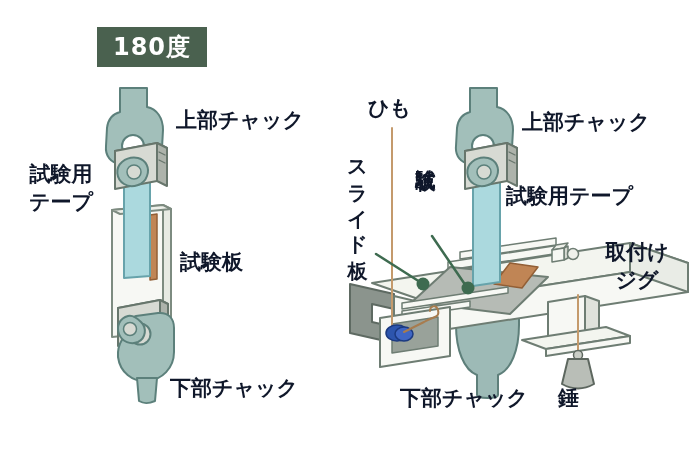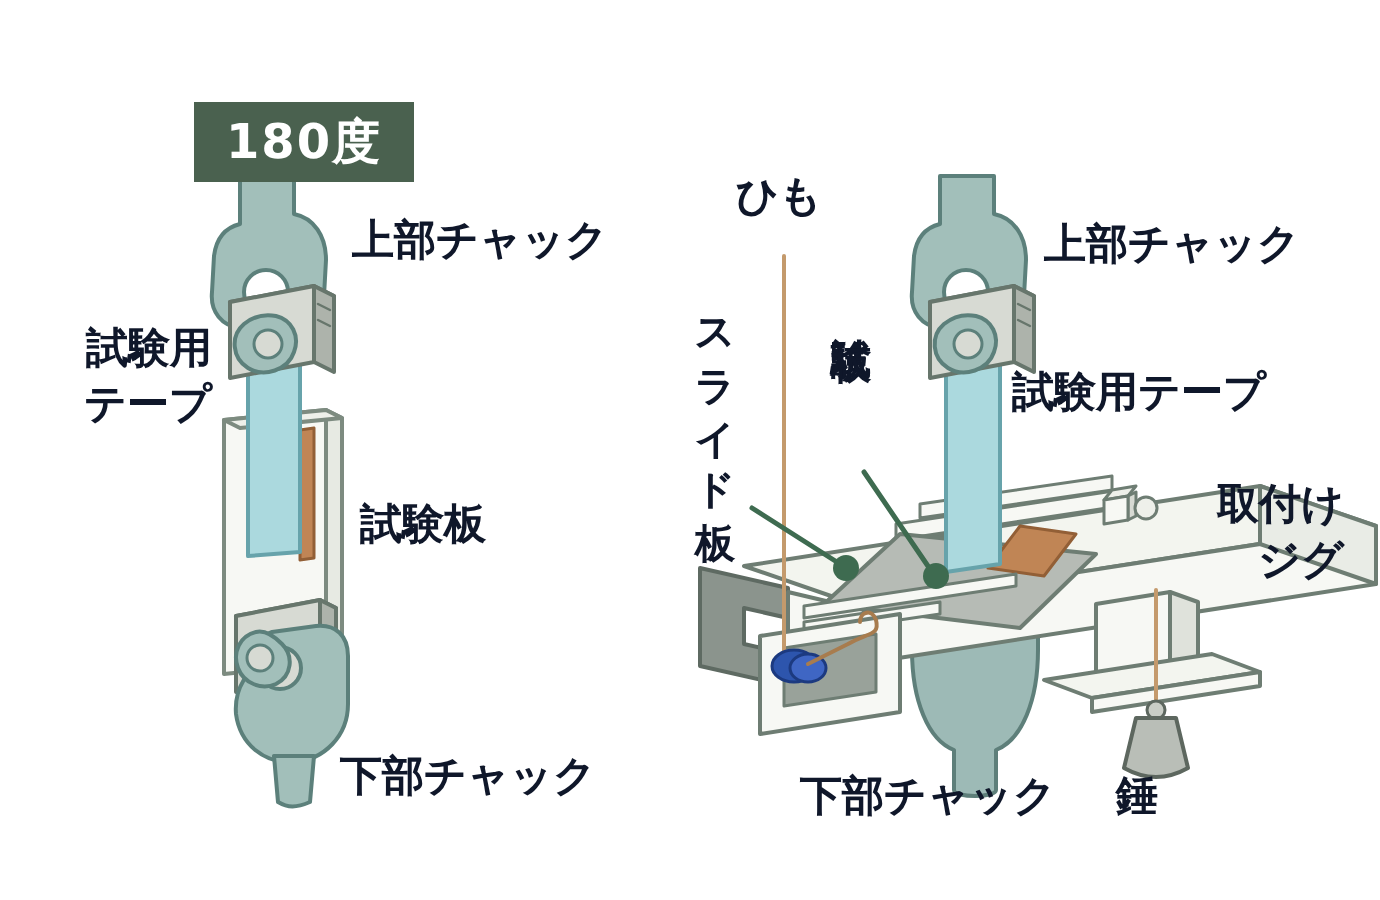--- a/index.html
+++ b/index.html
@@ -1,31 +1,31 @@
 <!DOCTYPE html>
 <html><head>
 <meta charset="utf-8">
 <style>
   html,body{margin:0;padding:0;background:#ffffff;}
   #canvas{position:relative;width:690px;height:450px;background:#ffffff;overflow:hidden;
           font-family:"DejaVu Sans","Liberation Sans",sans-serif;}
   svg{position:absolute;left:0;top:0;}
   .badge{position:absolute;height:40px;line-height:40px;text-align:center;
-         background:#4a614f;color:#ffffff;font-size:24px;font-weight:bold;letter-spacing:1px;margin-top:24px;}
+         background:#4a614f;color:#ffffff;font-size:24px;font-weight:bold;letter-spacing:1px;}
   .lbl{position:absolute;color:#0f172a;font-size:21px;font-weight:bold;line-height:1.35;
        white-space:nowrap;}
-  .lbl.multiline{white-space:pre-line;text-align:right;}
+  .lbl.multiline{white-space:pre-line;text-align:center;}
   .lbl.vert{writing-mode:vertical-rl;text-orientation:upright;letter-spacing:2px;font-size:20px;}
   #badge-180{left:97px;top:27px;width:110px;}
   #badge-90{left:436px;top:27px;width:120px;}
   #lbl-upper-chuck-l{left:176px;top:106px;}
   #lbl-test-tape-l{left:16px;top:160px;width:90px;}
   #lbl-test-plate-l{left:180px;top:248px;}
   #lbl-lower-chuck-l{left:170px;top:374px;}
-  #lbl-string-r{left:368px;top:84px;}
+  #lbl-string-r{left:368px;top:94px;}
   #lbl-slide-plate-r{left:344px;top:146px;height:132px;}
   #lbl-test-plate-r{left:412px;top:152px;height:90px;}
   #lbl-upper-chuck-r{left:522px;top:108px;}
   #lbl-test-tape-r{left:506px;top:182px;}
   #lbl-jig-r{left:602px;top:238px;width:70px;}
   #lbl-lower-chuck-r{left:400px;top:384px;}
   #lbl-weight-r{left:558px;top:384px;}
 </style>
 </head>
 <body>

